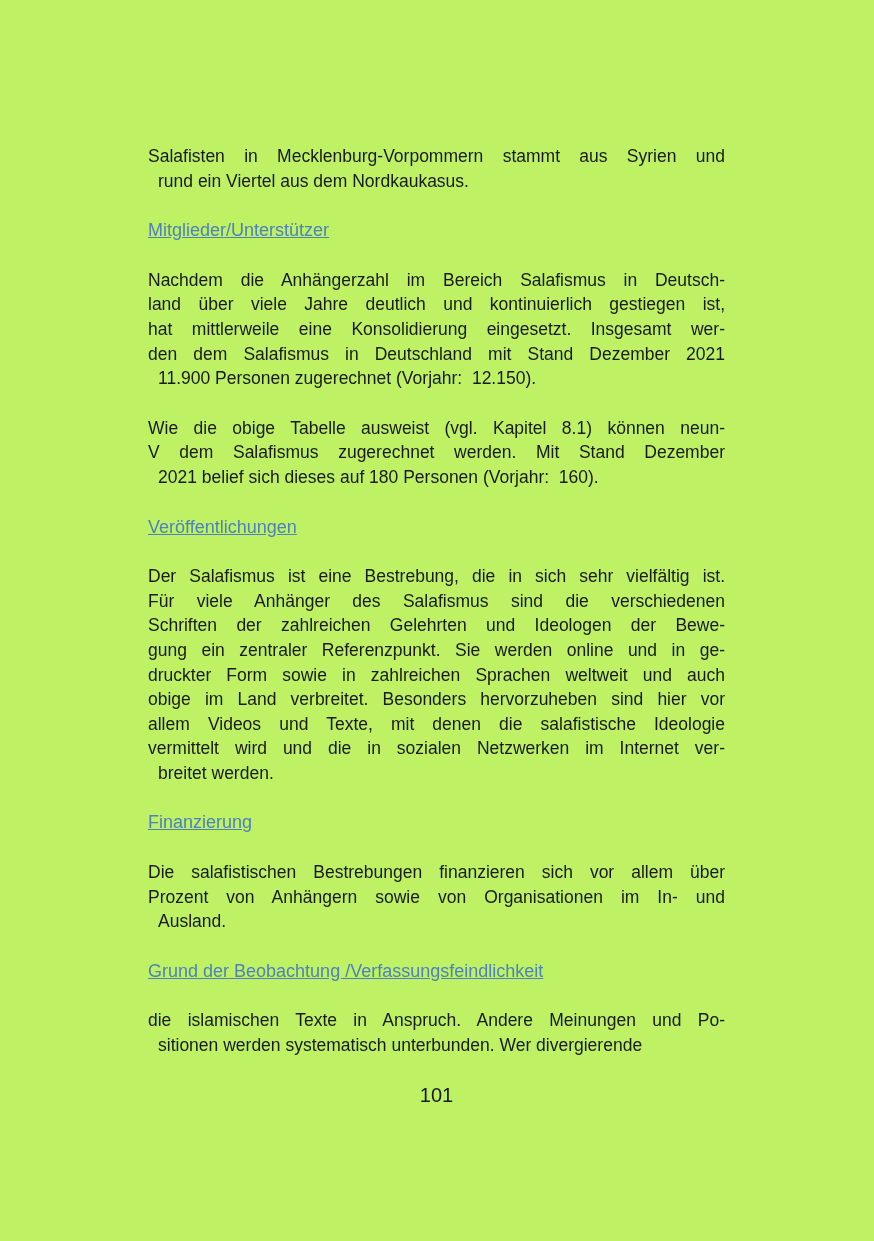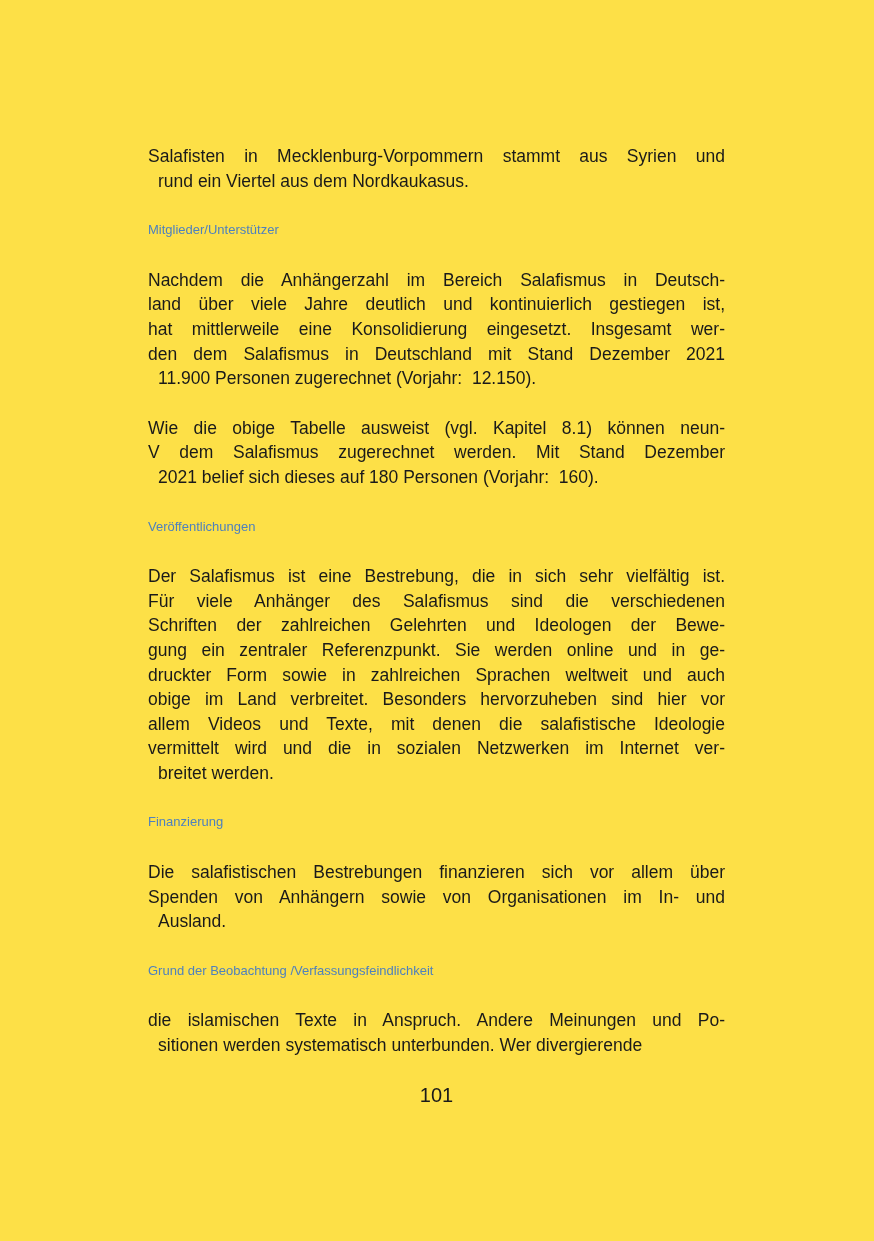--- a/index.html
+++ b/index.html
@@ -4,21 +4,21 @@
 <style>
   html, body {
     margin: 0;
     padding: 0;
     background: #ffffff;
   }
   .page {
     position: relative;
     width: 874px;
     height: 1241px;
-    background: #fde047;
+    background: #bef264;
     font-family: "Liberation Sans", "DejaVu Sans", sans-serif;
     overflow: hidden;
   }
   .content {
     position: absolute;
     left: 148px;
     top: 144px;
     width: 577px;
   }
   .para {
@@ -32,24 +32,25 @@
   }
   .line.just {
     text-align: justify;
     text-align-last: justify;
   }
   .line.last {
     text-align: left;
     margin-left: 10px;
   }
   .heading {
-    font-size: 13px;
+    font-size: 18px;
     line-height: 24.6px;
     color: var(--heading-color, #4f81bd);
     margin: 0 0 25px 0;
+    text-decoration: underline;
   }
   .page-number {
     font-size: 20px;
     line-height: 24.6px;
     color: #1a1a1a;
     text-align: center;
     margin-top: 0;
   }
 </style>
 </head>
@@ -83,21 +84,21 @@
         <div class="line just">gung ein zentraler Referenzpunkt. Sie werden online und in ge-</div>
         <div class="line just">druckter Form sowie in zahlreichen Sprachen weltweit und auch</div>
         <div class="line just">obige im Land verbreitet. Besonders hervorzuheben sind hier vor</div>
         <div class="line just">allem Videos und Texte, mit denen die salafistische Ideologie</div>
         <div class="line just">vermittelt wird und die in sozialen Netzwerken im Internet ver-</div>
         <div class="line last">breitet werden.</div>
       </div>
       <div class="heading">Finanzierung</div>
       <div class="para">
         <div class="line just">Die salafistischen Bestrebungen finanzieren sich vor allem über</div>
-        <div class="line just">Spenden von Anhängern sowie von Organisationen im In- und</div>
+        <div class="line just">Prozent von Anhängern sowie von Organisationen im In- und</div>
         <div class="line last">Ausland.</div>
       </div>
       <div class="heading">Grund der Beobachtung /Verfassungsfeindlichkeit</div>
       <div class="para">
         <div class="line just">die islamischen Texte in Anspruch. Andere Meinungen und Po-</div>
         <div class="line last">sitionen werden systematisch unterbunden. Wer divergierende</div>
       </div>
       <div class="page-number">101</div>
     </div>
 </div>

